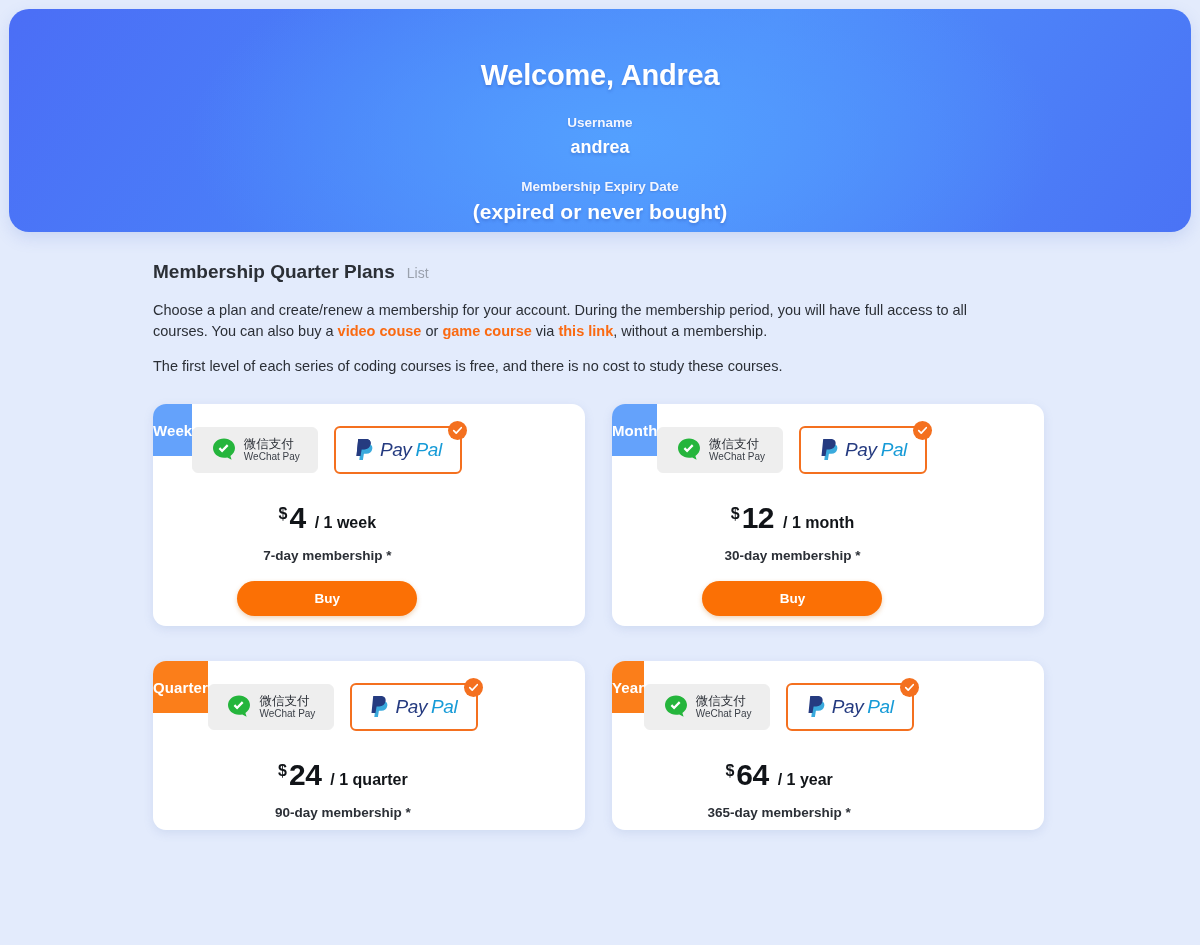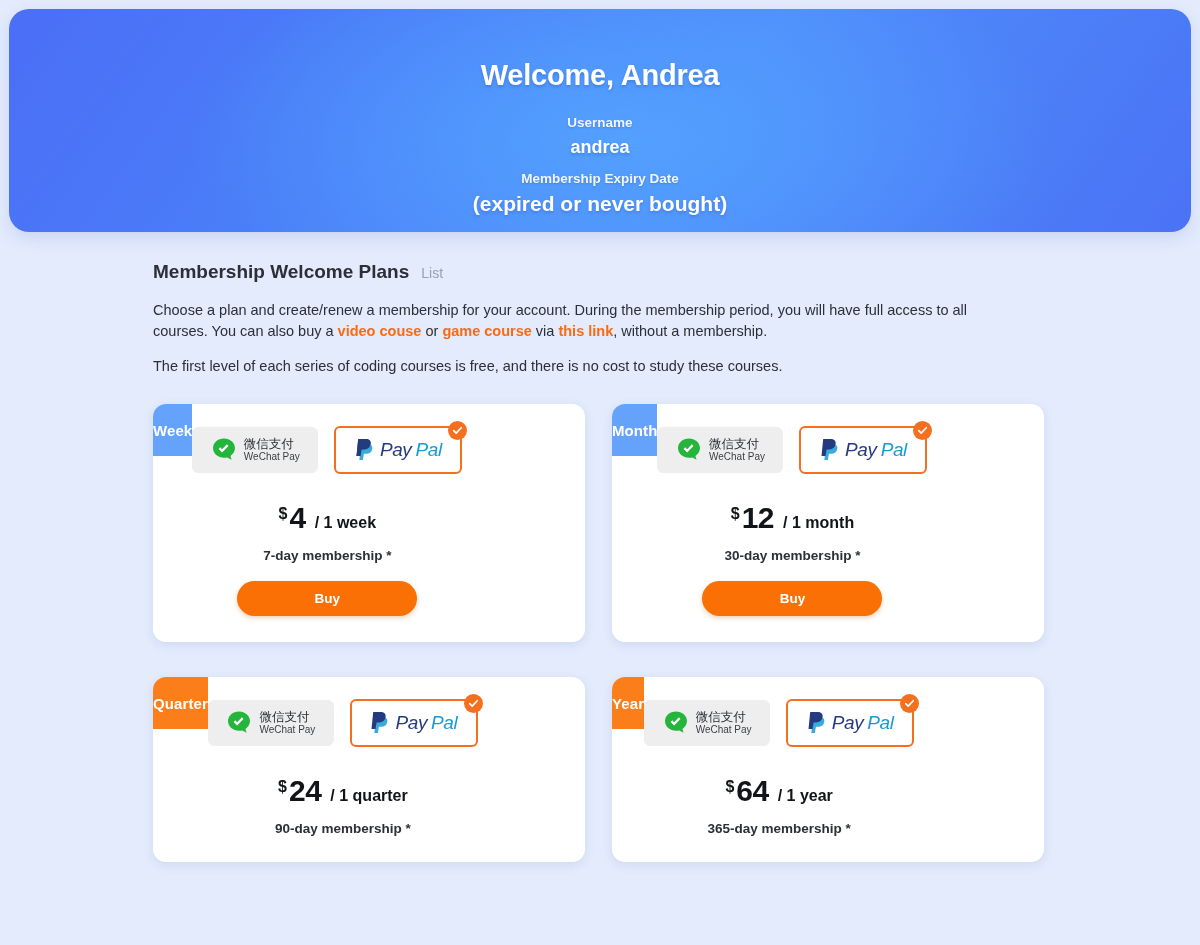--- a/index.html
+++ b/index.html
@@ -52,21 +52,21 @@
 
   .hero-value-sm {
     margin-top: 7px;
     font-size: 18px;
     font-weight: bold;
     color: #ffffff;
     text-shadow: 0 2px 3px rgba(40,70,160,0.30);
   }
 
   .hero-label2 {
-    margin-top: 13px;
+    margin-top: 21px;
     font-size: 13.5px;
     font-weight: bold;
     color: #f2f6ff;
     text-shadow: 0 1px 2px rgba(40,70,160,0.30);
     text-align: center;
   }
 
   .hero-value-lg {
     margin-top: 6px;
     font-size: 21px;
@@ -144,21 +144,21 @@
     font-size: 15px;
     font-weight: bold;
     color: #ffffff;
     letter-spacing: 0.1px;
   }
 
   .card-head.blue  { background: #64a2fb; }
   .card-head.orange{ background: #fb7e1a; }
 
   .card-body {
-    padding: 22px 0 26px 0;
+    padding: 22px 0 10px 0;
     display: flex;
     flex-direction: column;
     align-items: center;
   }
 
   .pay-row {
     display: flex;
     gap: 16px;
     align-items: center;
   }
@@ -267,21 +267,21 @@
   <div class="hero-title">Welcome, Andrea</div>
   <div class="hero-label">Username</div>
   <div class="hero-value-sm">andrea</div>
   <div class="hero-label2">Membership Expiry Date</div>
   <div class="hero-value-lg">(expired or never bought)</div>
 </div>
 
 <div class="content">
 
   <div class="section-head">
-    <span class="section-title">Membership Welcome Plans</span>
+    <span class="section-title">Membership Quarter Plans</span>
     <span class="section-sub">List</span>
   </div>
 
   <p class="desc"><span>Choose a plan and create/renew a membership for your account. During the membership period, you will have full access to all courses. You can also buy a </span><a class="lnk">video couse</a><span> or </span><a class="lnk">game course</a><span> via </span><a class="lnk">this link</a><span>, without a membership.</span></p>
 
   <p class="desc second">The first level of each series of coding courses is free, and there is no cost to study these courses.</p>
 
   <div class="grid">
 
     <div class="card">

